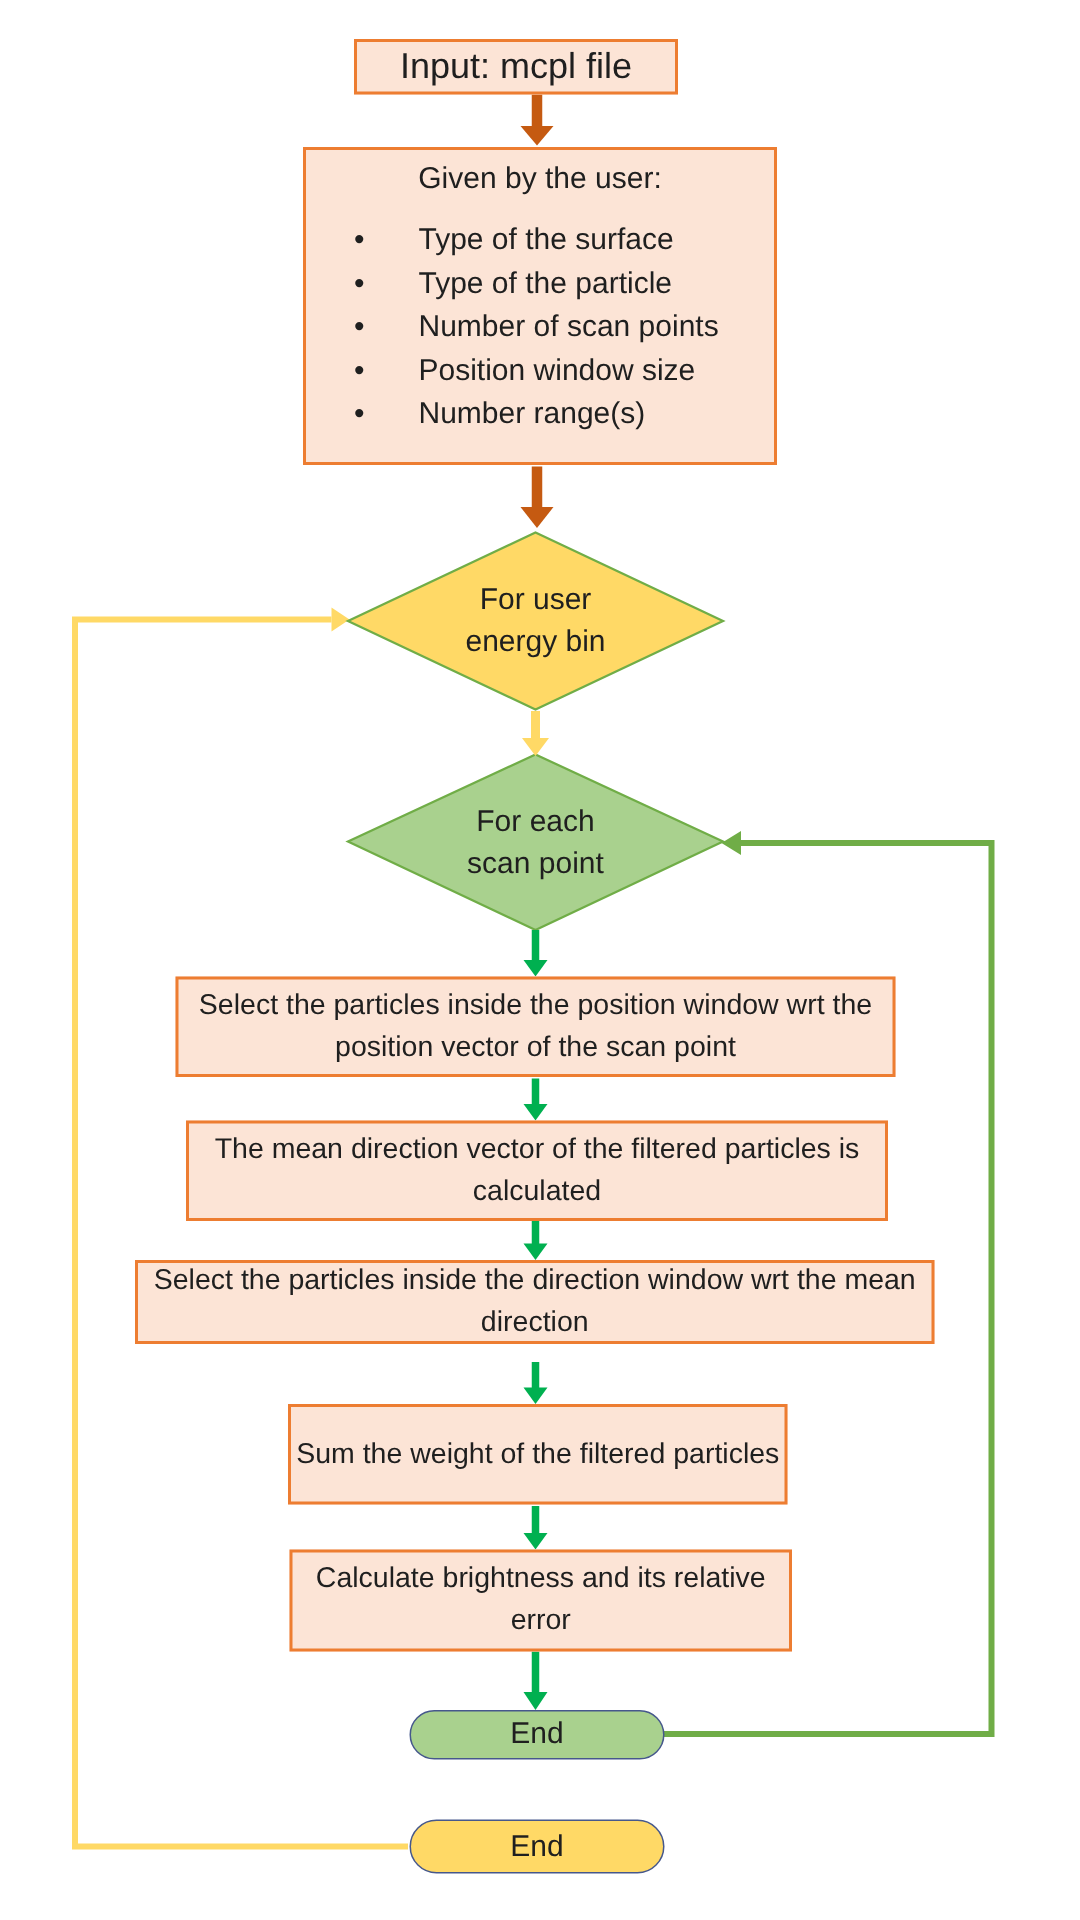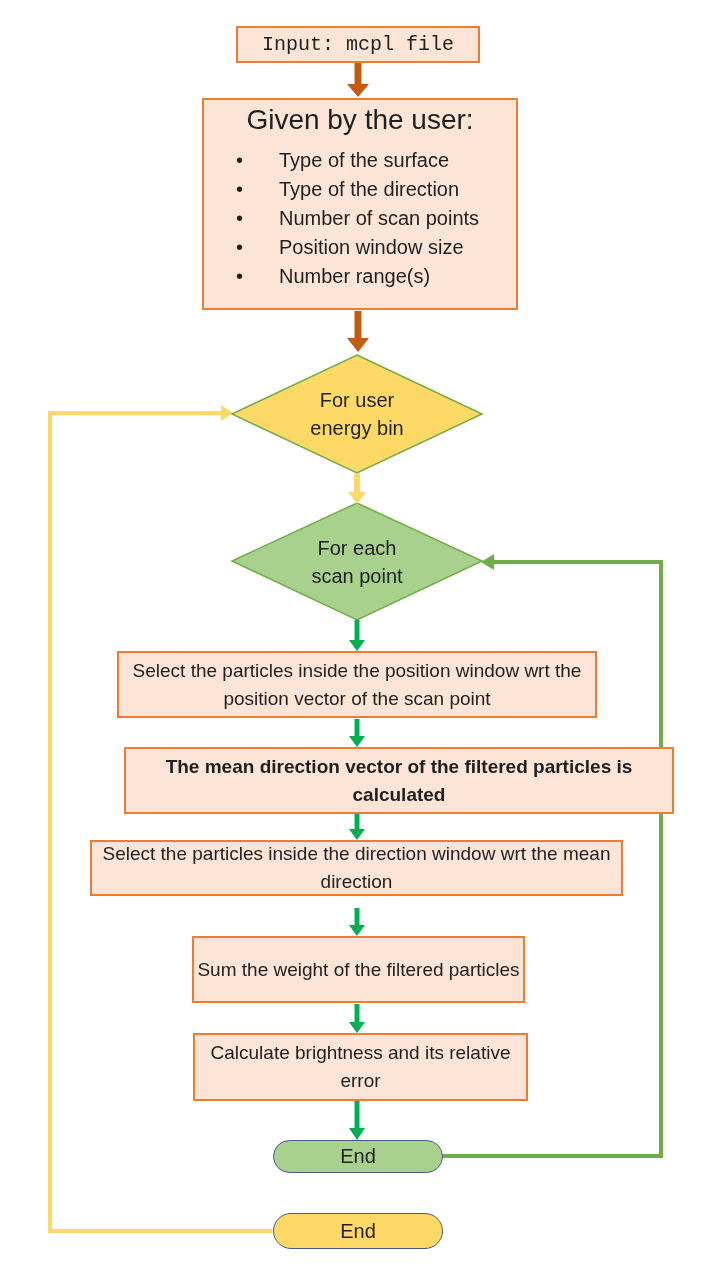--- a/index.html
+++ b/index.html
@@ -13,28 +13,28 @@
     position:relative;width:720px;height:1280px;background:#ffffff;overflow:hidden;
     font-family:"Liberation Sans", sans-serif;color:var(--text);
   }
   .stage svg{position:absolute;left:0;top:0;width:720px;height:1280px;}
   .node{position:absolute;box-sizing:border-box;}
   .pbox{
     background:var(--box-fill);border:2px solid var(--box-border);
     display:flex;align-items:center;justify-content:center;text-align:center;
     font-size:19px;line-height:28px;
   }
-  .input-box{left:236px;top:26px;width:244px;height:37px;font-size:20px;font-family:Liberation Mono, monospace;}
+  .input-box{left:236px;top:26px;width:216px;height:37px;font-size:24px;}
   .given-box{left:202px;top:98px;width:316px;height:212px;display:block;text-align:left;}
-  .given-title{text-align:center;font-size:28px;line-height:29px;padding-top:5px;}
+  .given-title{text-align:center;font-size:20px;line-height:29px;padding-top:5px;}
   .given-list{list-style:none;margin:12px;padding:0;font-size:20px;line-height:29px;}
   .given-list li{position:relative;padding-left:63px;}
   .given-list li::before{content:"\2022";position:absolute;left:20px;top:0;}
   .box1{left:117px;top:651px;width:480px;height:67px;}
-  .box2{left:124px;top:747px;width:550px;height:67px;font-weight:bold;}
+  .box2{left:124px;top:747px;width:468px;height:67px;}
   .box3{left:90px;top:840px;width:533px;height:56px;}
   .box4{left:192px;top:936px;width:333px;height:67px;}
   .box5{left:193px;top:1033px;width:335px;height:68px;}
   .diamond-label{
     position:absolute;display:flex;align-items:center;justify-content:center;
     text-align:center;font-size:20px;line-height:28px;width:110px;
   }
   .dl-energy{left:302px;top:355px;height:118px;}
   .dl-scan{left:302px;top:503px;height:117px;}
   .pill{
@@ -112,21 +112,21 @@
   </svg>
 
   <div class="node pbox input-box">
     <span>Input: mcpl file</span>
   </div>
 
   <div class="node pbox given-box">
     <div class="given-title">Given by the user:</div>
     <ul class="given-list">
       <li><span>Type of the surface</span></li>
-      <li><span>Type of the direction</span></li>
+      <li><span>Type of the particle</span></li>
       <li><span>Number of scan points</span></li>
       <li><span>Position window size</span></li>
       <li><span>Number range(s)</span></li>
     </ul>
   </div>
 
   <div class="diamond-label dl-energy">For user energy bin</div>
   <div class="diamond-label dl-scan">For each scan point</div>
 
   <div class="node pbox box1">

